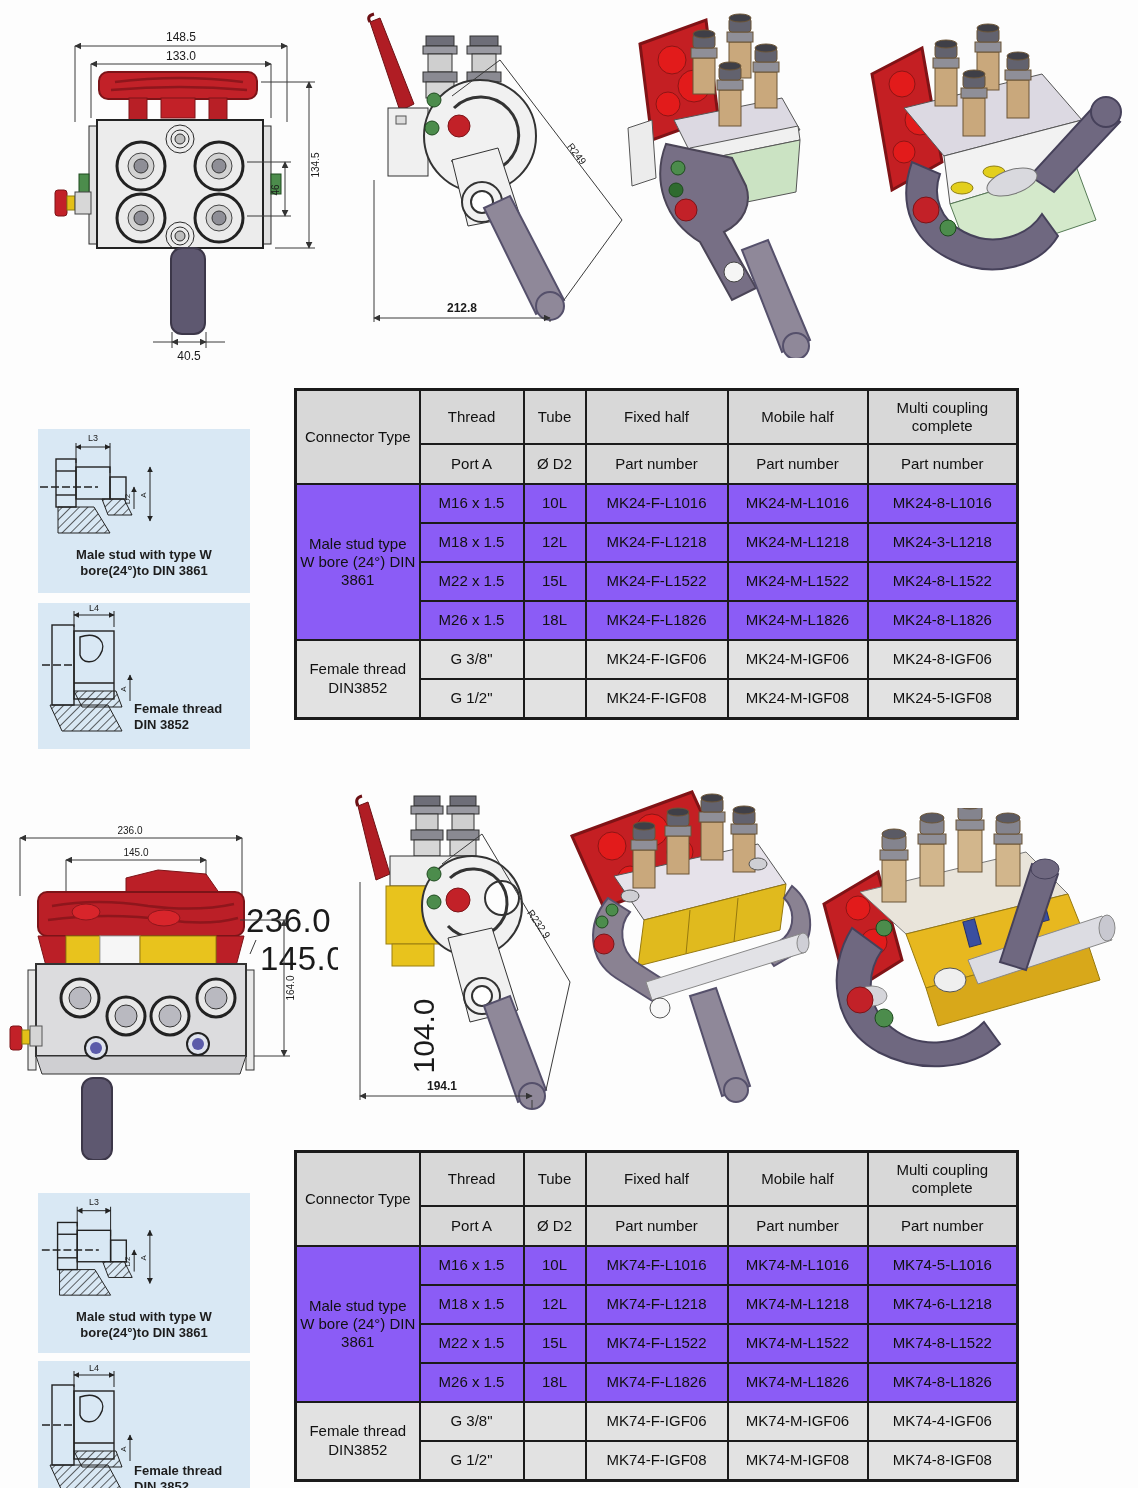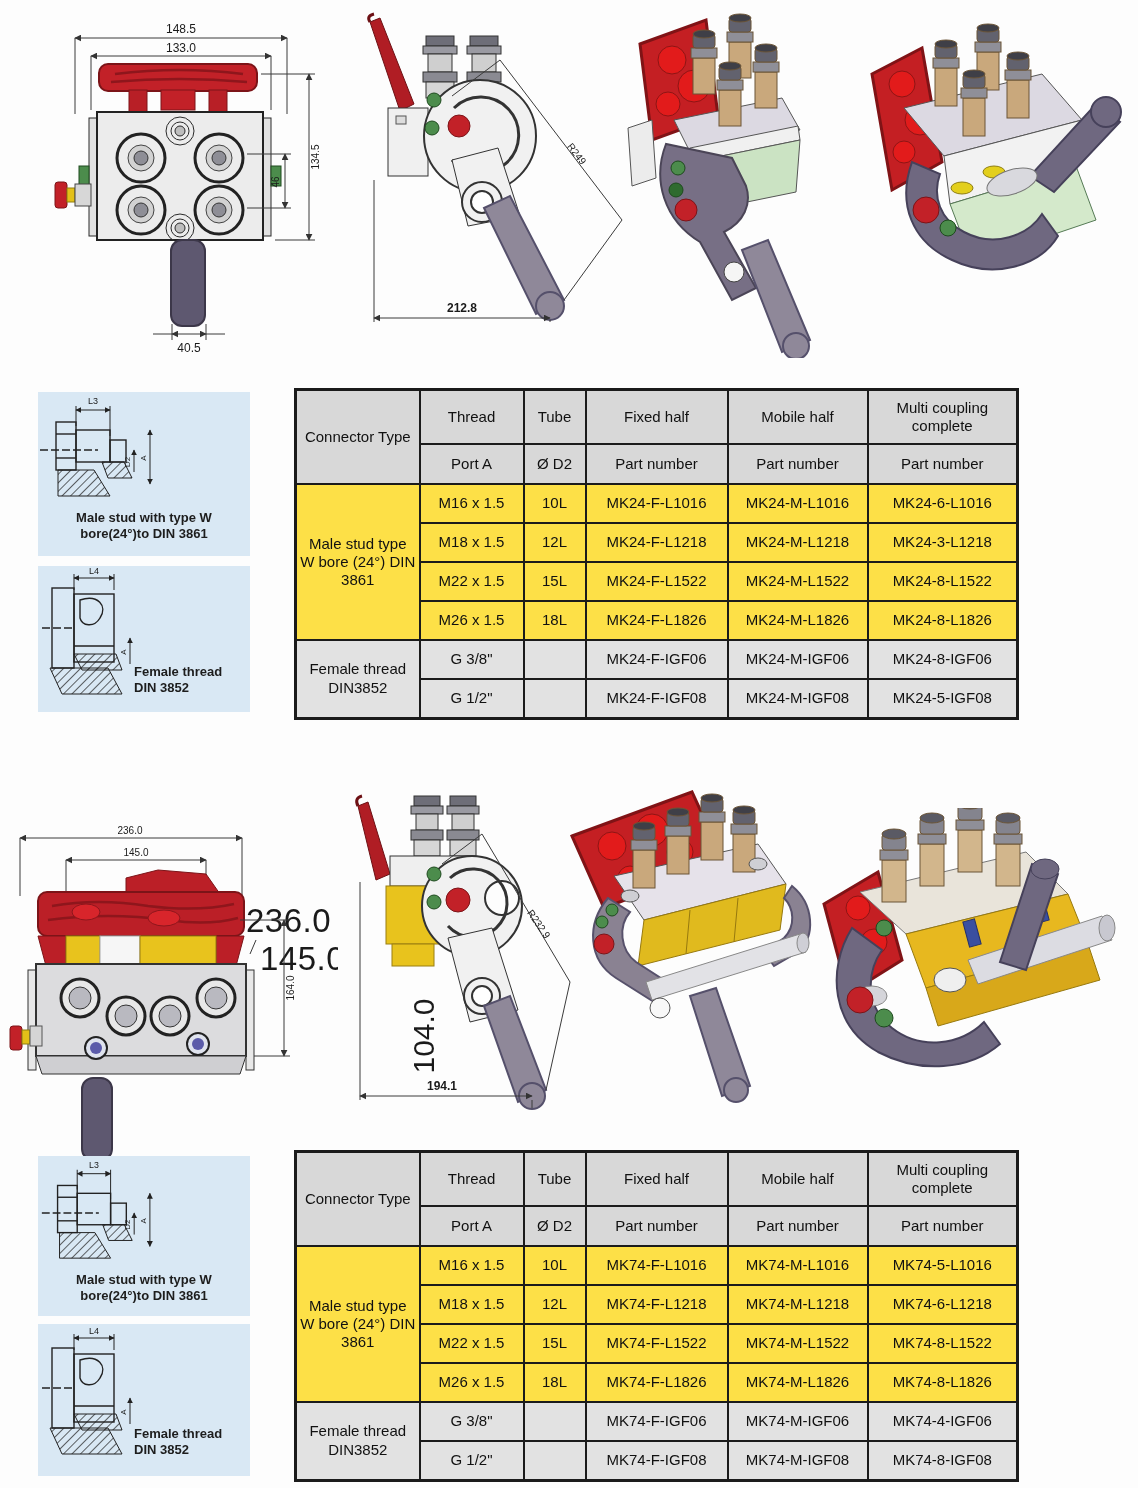--- a/index.html
+++ b/index.html
@@ -11,33 +11,33 @@
   .dimtxt-s{font-size:10px;}
   
   table.spec{border-collapse:collapse;table-layout:fixed;width:722px;
              border:3px solid #1b1b1b;background:#fff;}
   table.spec td{border:2px solid #1b1b1b;text-align:center;vertical-align:middle;
                 padding:2px 3px;font-size:15px;line-height:1.22;}
   td.hc{background:#d8d8d8;height:48px;}
   tr.hrow2 td.hc{height:34px;text-align:center;}
   td.gc{background:#fdfdfd;margin-top:28px;}
   tr.frow td{background:#e2e2e2;}
-  tr.mrow td, tr.mrow2 td{background:#fde047;}
+  tr.mrow td, tr.mrow2 td{background:#8b5cf6;}
   tr.datarow{height:39px;}
   
-  .panel{background:#d9e8f4;}
+  .panel{background:#d9e8f4;margin-top:37px;}
   .panel .cap{font-size:13px;font-weight:600;color:#1d1d1d;text-align:center;line-height:1.25;}
   .bigdim{font-size:33px;color:#161616;letter-spacing:0.5px;}
 </style>
 </head>
 <body>
 
 <div id="page">
 
-  <div class="abs" style="left:35px;top:16px;width:292px;height:342px;">
+  <div class="abs" style="left:35px;top:24px;width:292px;height:342px;">
     <svg width="292" height="342" viewBox="0 0 292 342">
       <defs>
         <marker id="arr1" viewBox="0 0 10 10" refX="9" refY="5" markerWidth="7" markerHeight="7" orient="auto-start-reverse">
           <path d="M0,0L10,5L0,10z" fill="#333"></path>
         </marker>
       </defs>
 
       <g>
         <rect x="64" y="48" width="158" height="27" rx="9" fill="#c22128" stroke="#7c1418" stroke-width="2"></rect>
         <path d="M80,58 Q145,50 208,58 M76,66 Q145,60 212,66" stroke="#8e161c" stroke-width="2.5" fill="none"></path>
@@ -380,21 +380,21 @@
         <td class="hc">Part number</td>
         <td class="hc">Part number</td>
         <td class="hc">Part number</td>
       </tr>
       <tr class="mrow datarow">
         <td class="gc" rowspan="4">Male stud type W bore (24°) DIN 3861</td>
         <td>M16 x 1.5</td>
         <td>10L</td>
         <td>MK24-F-L1016</td>
         <td>MK24-M-L1016</td>
-        <td>MK24-6-L1016</td>
+        <td>MK24-8-L1016</td>
       </tr>
       <tr class="mrow2 datarow">
         <td>M18 x 1.5</td>
         <td>12L</td>
         <td>MK24-F-L1218</td>
         <td>MK24-M-L1218</td>
         <td>MK24-3-L1218</td>
       </tr>
       <tr class="mrow2 datarow">
         <td>M22 x 1.5</td>

